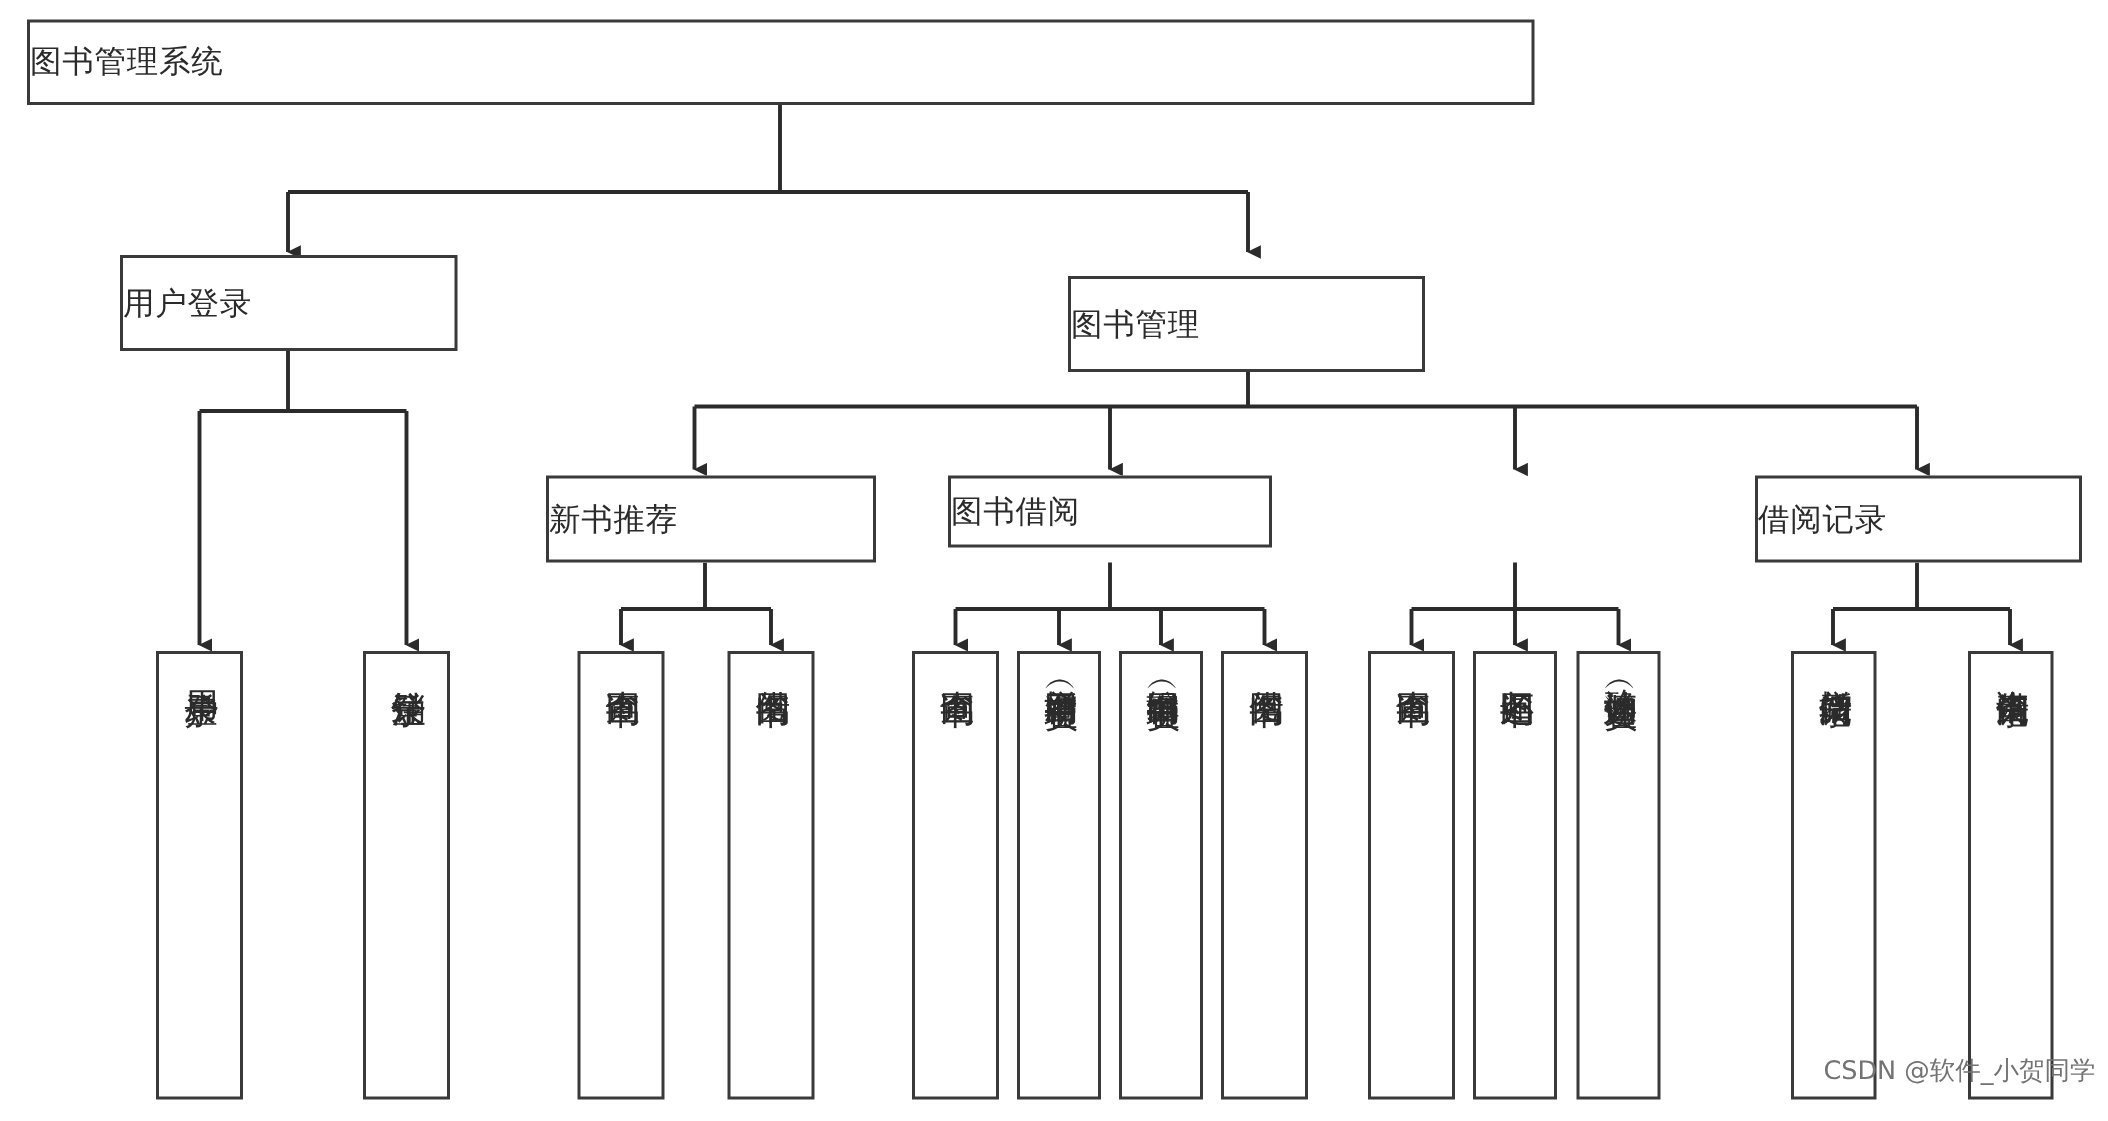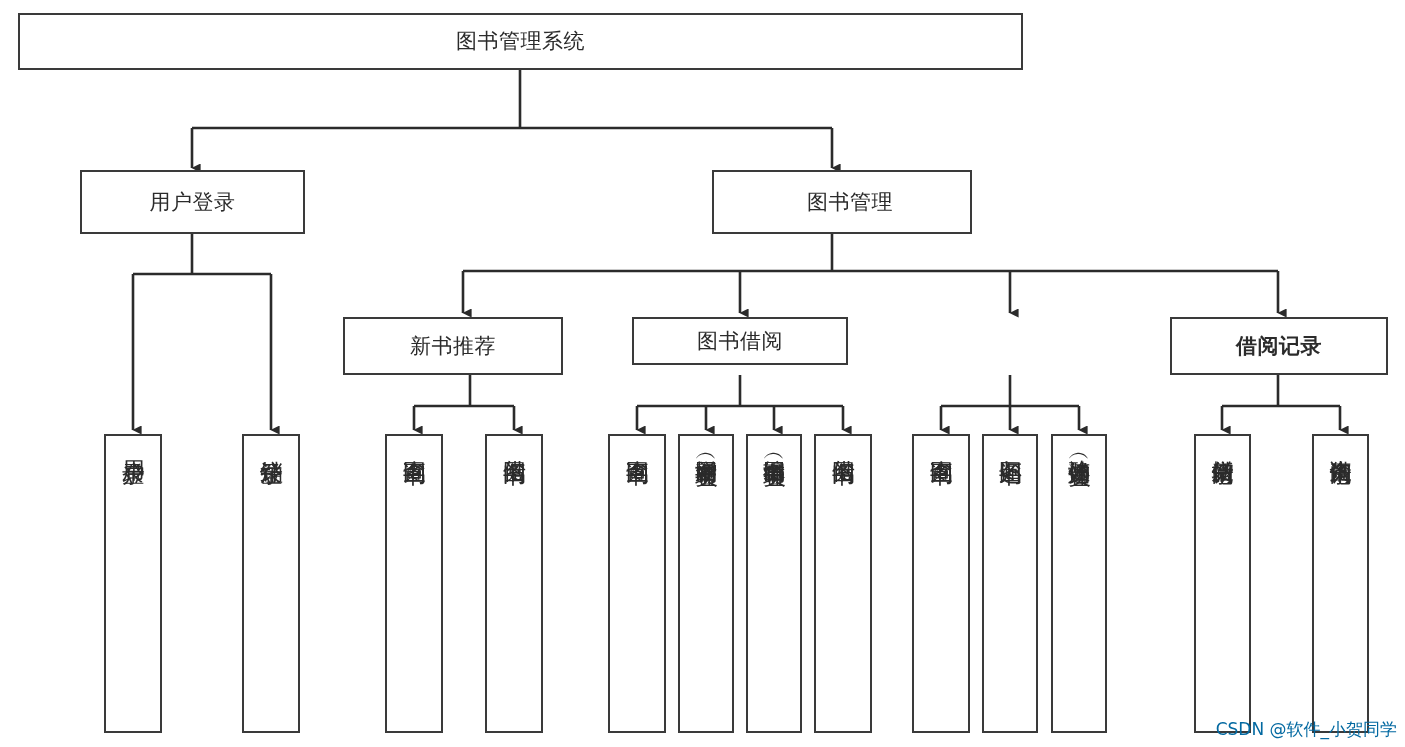--- a/index.html
+++ b/index.html
@@ -24,21 +24,20 @@
     width: 1405px;
     height: 747px;
   }
   .node {
     position: absolute;
     box-sizing: border-box;
     border: 2px solid #3a3a3a;
     background: #ffffff;
     display: flex;
     align-items: center;
-    justify-content: center;
     color: #2b2b2b;
   }
   .node .label {
     display: block;
     text-align: center;
     line-height: 1.05;
     letter-spacing: 0.5px;
   }
   .node.horiz .label {
     writing-mode: horizontal-tb;
@@ -56,23 +55,23 @@
     line-height: 1.12;
     letter-spacing: 1px;
     white-space: nowrap;
   }
   .node.vert.tall .label {
     font-size: 22px;
   }
   .watermark {
     position: absolute;
     right: 8px;
-    bottom: 6px;
+    bottom: 22px;
     font-size: 17px;
-    color: #0369a1;
+    color: #737373;
     white-space: nowrap;
     font-family: "DejaVu Sans", "Liberation Sans", sans-serif;
     margin-left: 40px;
   }
 </style>
 </head>
 <body>
 
 <div id="canvas">
 
@@ -127,34 +126,34 @@
   </svg>
 
   <div class="node horiz" style="left:18px; top:13px; width:1005px; height:57px;">
     <span class="label">图书管理系统</span>
   </div>
 
   <div class="node horiz" style="left:80px; top:170px; width:225px; height:64px;">
     <span class="label">用户登录</span>
   </div>
 
-  <div class="node horiz" style="left:712px; top:170px; width:260px; height:64px;padding-left:16px;">
+  <div class="node horiz" style="left:712px; top:184px; width:238px; height:64px;">
     <span class="label">图书管理</span>
   </div>
 
-  <div class="node horiz" style="left:343px; top:317px; width:220px; height:58px;">
+  <div class="node horiz" style="left:364px; top:317px; width:220px; height:58px;">
     <span class="label">新书推荐</span>
   </div>
 
   <div class="node horiz" style="left:632px; top:317px; width:216px; height:48px;">
     <span class="label">图书借阅</span>
   </div>
 
 
-  <div class="node horiz" style="left:1170px; top:317px; width:218px; height:58px;font-weight:bold;">
+  <div class="node horiz" style="left:1170px; top:317px; width:218px; height:58px;">
     <span class="label">借阅记录</span>
   </div>
 
   <div class="node vert" style="left:104px; top:434px; width:58px; height:299px;">
     <span class="label">用户登录</span>
   </div>
 
   <div class="node vert" style="left:242px; top:434px; width:58px; height:299px;">
     <span class="label">注销登录</span>
   </div>

